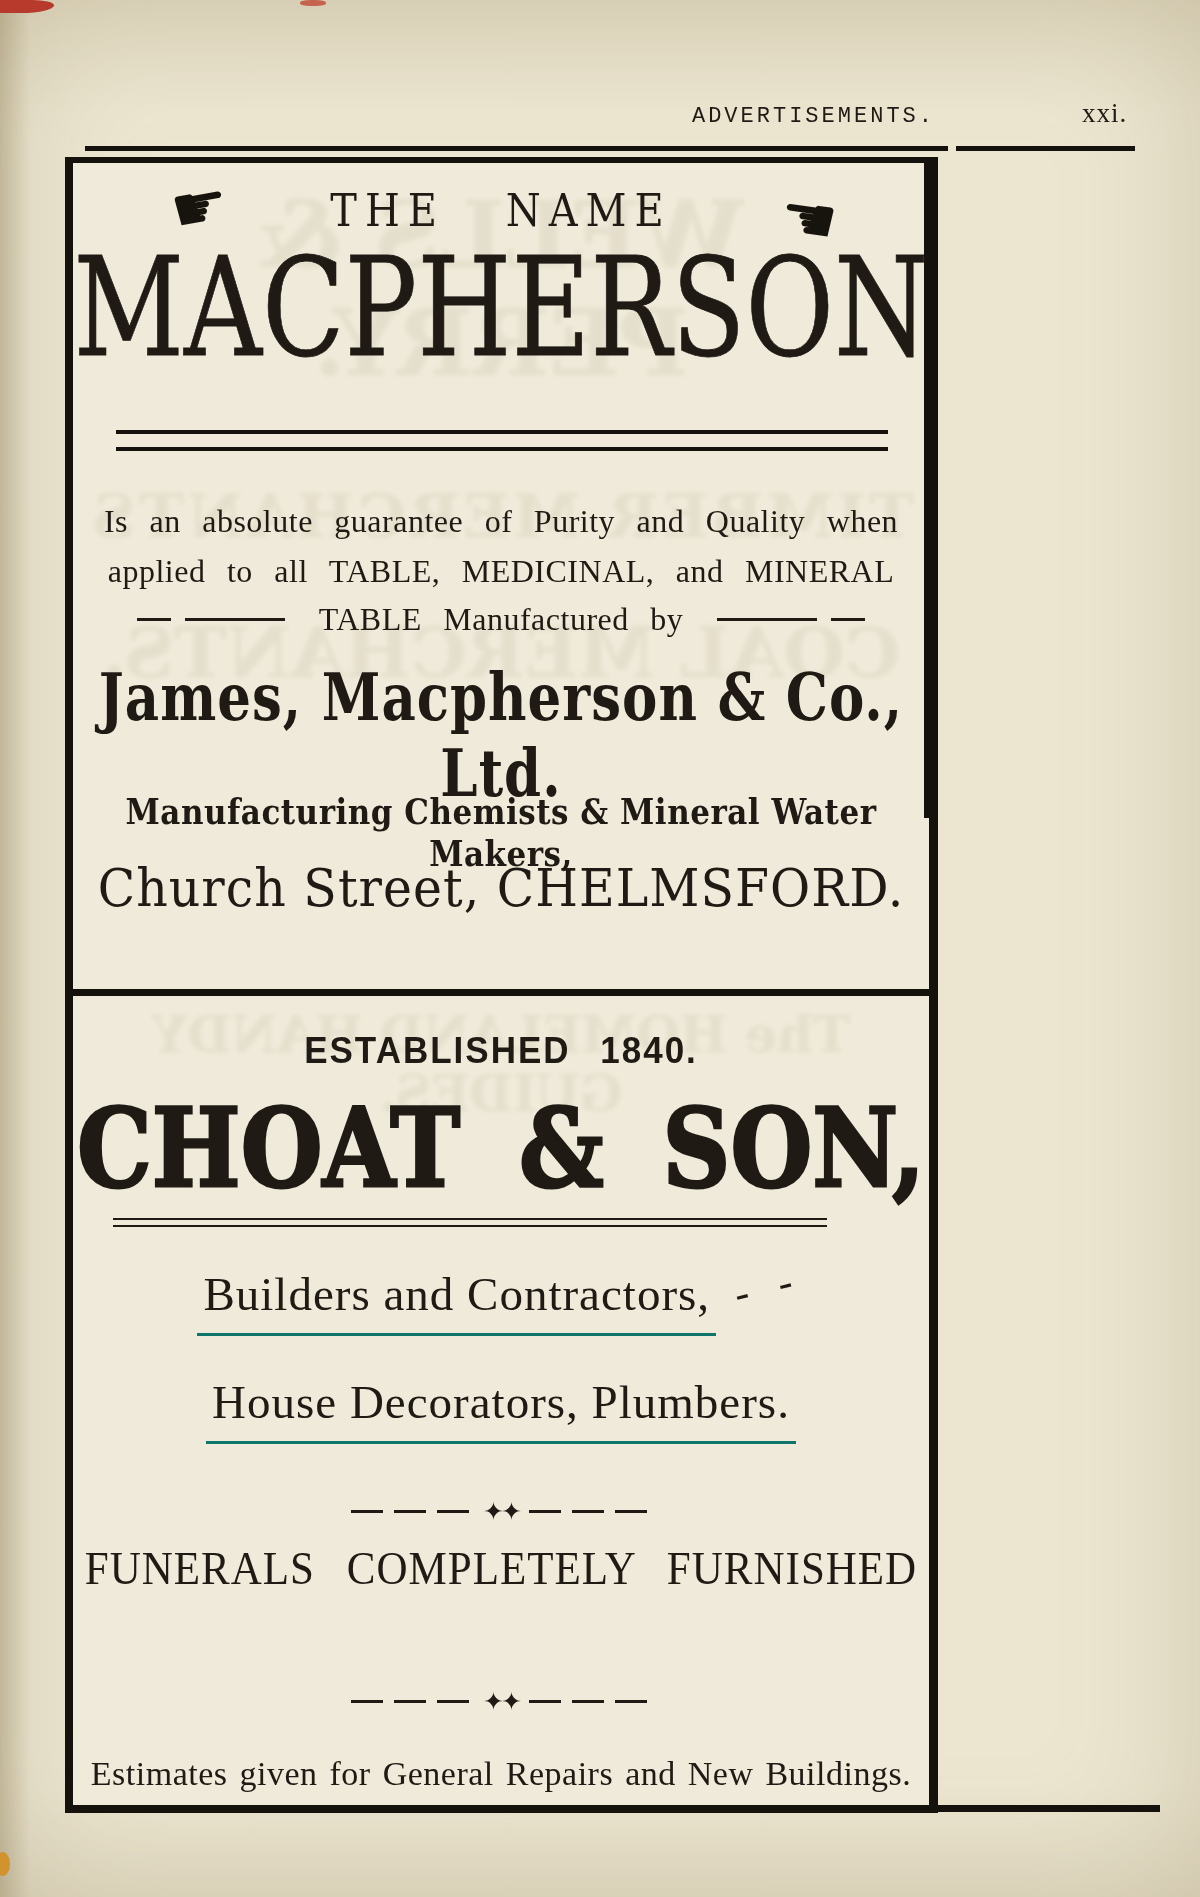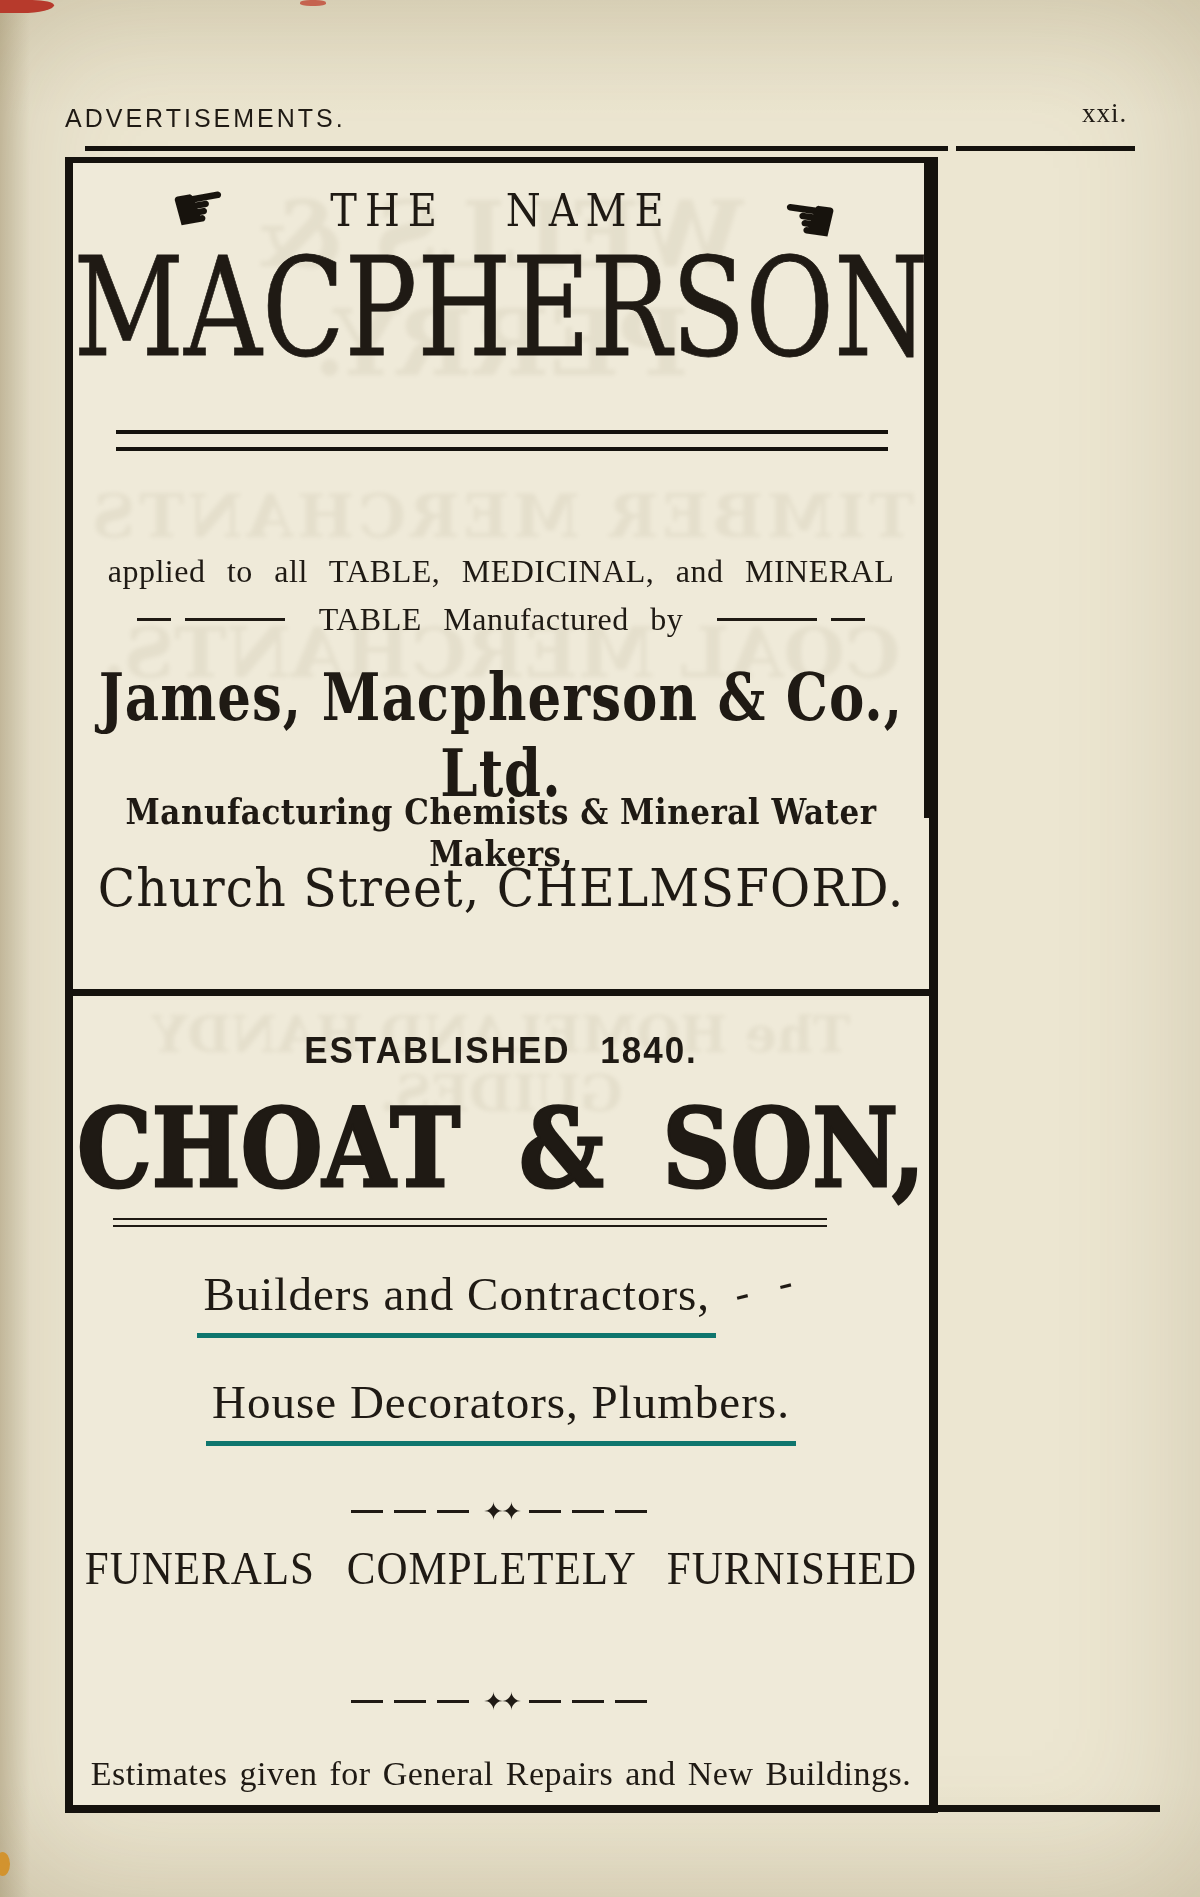--- a/index.html
+++ b/index.html
@@ -7,22 +7,22 @@
     position:relative; width:1200px; height:1897px; overflow:hidden;
     background:
       linear-gradient(180deg, #e4ddc5 0%, #ece6d1 6%, #ece6d1 94%, #e6dfc8 100%),
       #ebe5d0;
     box-shadow: inset 0 0 140px rgba(110,92,50,.22);
     font-family:"Liberation Serif", serif; color:#1f1a14;
   }
   .edge-shade{position:absolute;left:0;top:0;width:30px;height:100%;
     background:linear-gradient(90deg, rgba(120,100,55,.28), rgba(120,100,55,0));}
   
-  .head-title{position:absolute;left:65px;width:870px;top:104px;text-align:left;
-    font-family:Liberation Sans, sans-serif;font-size:25px;letter-spacing:3px;}
+  .head-title{position:absolute;left:65px;width:870px;top:104px;text-align:right;
+    font-family:Liberation Mono, monospace;font-size:22px;letter-spacing:3px;}
   .page-number{position:absolute;left:1082px;top:98px;font-size:27px;letter-spacing:1px;}
   .head-rule{position:absolute;left:85px;top:146px;width:1050px;height:5px;
     background:linear-gradient(to right,#15120d 0 863px,transparent 863px 871px,#15120d 871px 100%);}
   
   .frame{position:absolute;left:65px;top:157px;width:873px;height:1656px;box-sizing:border-box;
     border-top:6px solid #15120d;border-bottom:8px solid #15120d;
     border-left:8px solid #15120d;border-right:9px solid #15120d;
     background:#efead9;}
   .right-border-extra{position:absolute;left:851px;top:0;width:5px;height:655px;background:#15120d;}
   .bottom-rule-ext{position:absolute;left:938px;top:1805px;width:222px;height:7px;background:#15120d;}
@@ -61,21 +61,21 @@
   
   .established{top:866px;font-family:"Liberation Sans", sans-serif;font-weight:bold;
     font-size:35px;letter-spacing:2px;word-spacing:18px;transform:scaleY(1.05);transform-origin:50% 0;}
   .choat-headline{top:930px;font-family:"DejaVu Serif", serif;font-weight:bold;font-size:94px;
     line-height:1;word-spacing:26px;transform:scaleY(1.16);transform-origin:50% 0;
     -webkit-text-stroke:2.5px #1f1a14;}
   .choat-ul-a{top:1055px;left:40px;width:714px;height:2px;background:#1f1a14;}
   .choat-ul-b{top:1062px;left:40px;width:714px;height:2px;background:#1f1a14;}
   .service{font-size:47px;letter-spacing:1px;}
   .sv1{top:1104px;} .sv2{top:1212px;}
-  .ul-span{display:inline-block;border-bottom:5px solid #0f766e;padding:0 6px 12px 6px;}
+  .ul-span{display:inline-block;border-bottom:3px solid #0f766e;padding:0 6px 12px 6px;}
   .suffix{display:inline-block;font-size:42px;letter-spacing:10px;margin-left:20px;
     transform:rotate(-14deg) translateY(-10px);}
   .orn{left:0;right:0;display:flex;align-items:center;justify-content:center;gap:10px;}
   .orn1{top:1336px;} .orn2{top:1526px;}
   .orn-line{width:122px;height:3px;
     background:repeating-linear-gradient(to right,#1f1a14 0 32px,transparent 32px 43px);}
   .orn-star{font-family:"DejaVu Sans", sans-serif;font-size:25px;letter-spacing:-3px;line-height:1;}
   .funerals{top:1378px;font-size:43px;letter-spacing:1px;word-spacing:20px;
     transform:scaleY(1.1);transform-origin:50% 0;}
   .economy{top:1456px;font-size:28px;letter-spacing:5px;word-spacing:18px;}
@@ -103,20 +103,21 @@
     <div class="ghost g4">The HOMELAND HANDY GUIDES.</div>
 
     <div class="manicule man-left">☛</div>
     <div class="centered kicker">THE NAME</div>
     <div class="manicule man-right">☚</div>
 
     <div class="centered mac-headline">MACPHERSON</div>
     <div class="rule-a"></div>
     <div class="rule-b"></div>
 
+    <div class="centered bodyline bl1">Is an absolute guarantee of Purity and Quality when</div>
     <div class="centered bodyline bl2">applied to all TABLE, MEDICINAL, and MINERAL</div>
     <div class="bl3">
       <span class="dash"></span>
       <span class="bodyline">TABLE Manufactured by</span>
       <span class="dash flip"></span>
     </div>
 
     <div class="centered company">James, Macpherson &amp; Co., Ltd.</div>
     <div class="centered trade">Manufacturing Chemists &amp; Mineral Water Makers,</div>
     <div class="centered address">Church Street, CHELMSFORD.</div>

